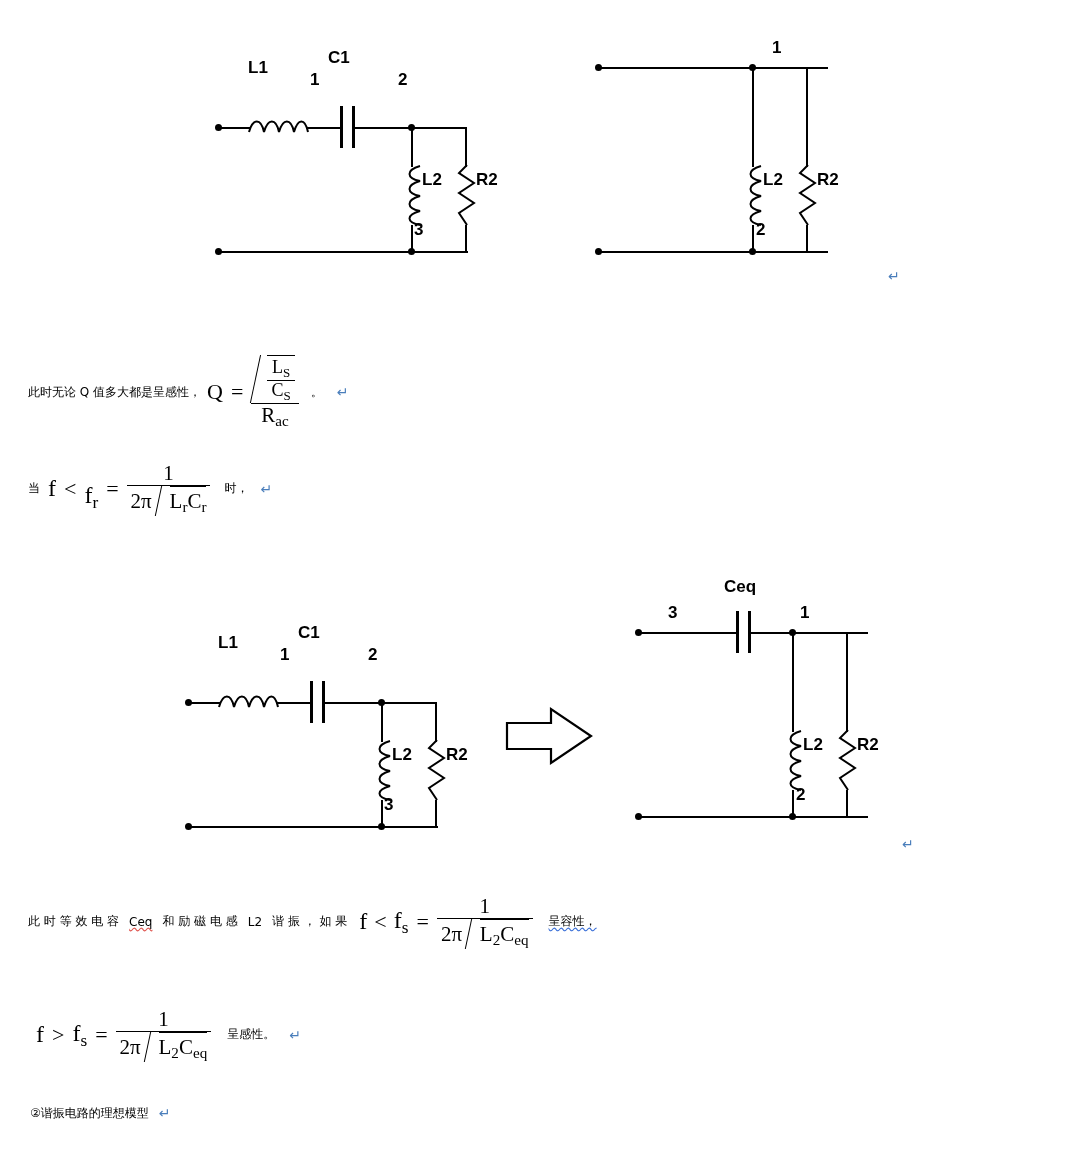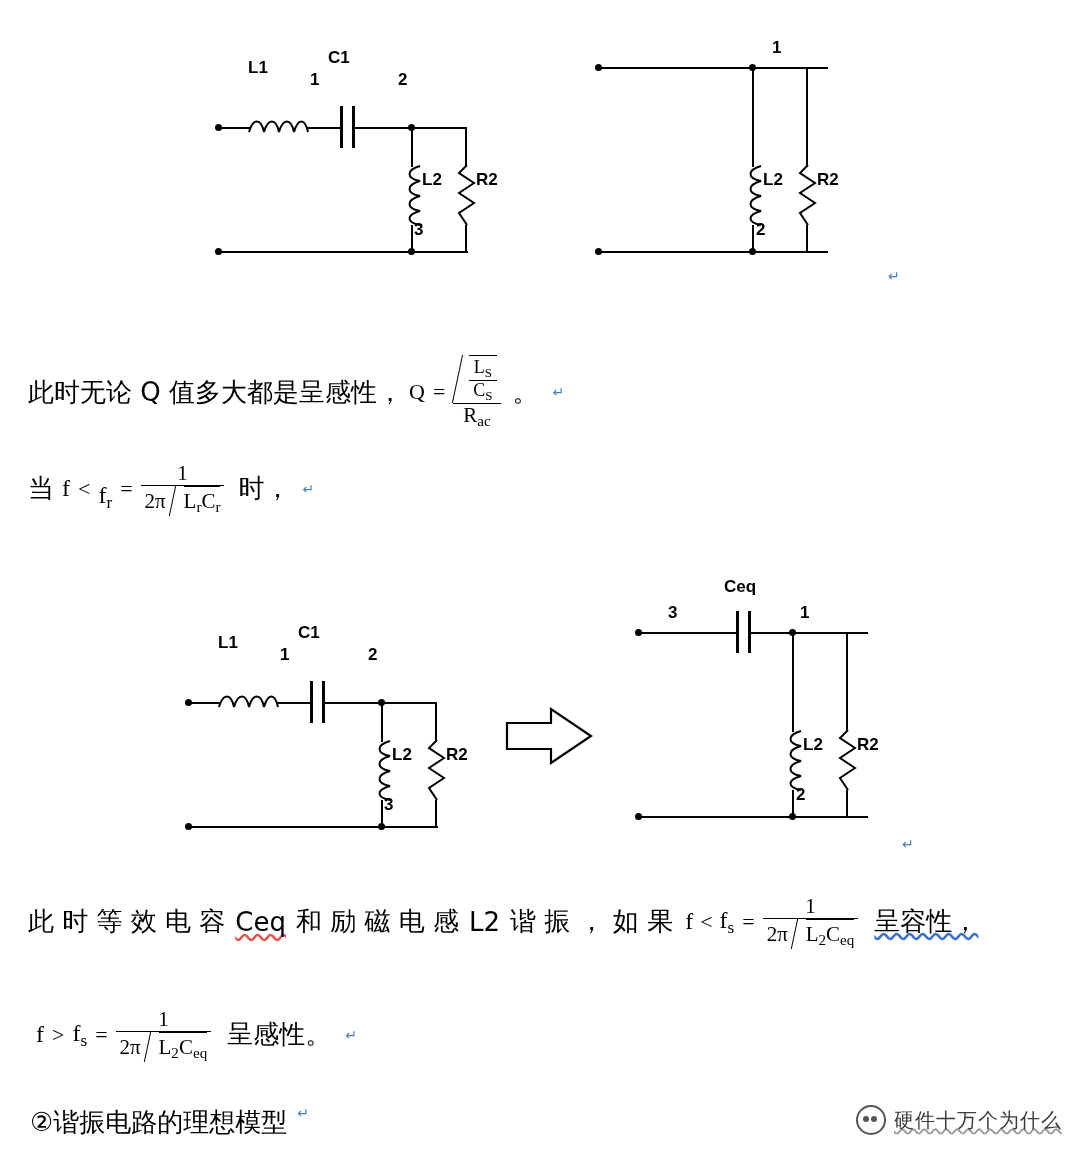--- a/index.html
+++ b/index.html
@@ -21,21 +21,21 @@
   .wire{position:absolute;background:#000;}
   .wire.h{height:2px;}
   .wire.v{width:2px;}
   .node{position:absolute;width:7px;height:7px;border-radius:50%;background:#000;}
   .lbl{position:absolute;font-family:"Liberation Sans",sans-serif;font-weight:bold;font-size:17px;color:#000;white-space:nowrap;}
   
   .capplate{position:absolute;background:#000;width:3px;}
   
 
   
-  .cn{font-family:"DejaVu Sans","Liberation Sans",sans-serif;font-size:26px;color:#000;}
+  .cn{font-family:"DejaVu Sans","Liberation Sans",sans-serif;font-size:12px;color:#000;}
   .mathi{font-family:"Liberation Serif",serif;}
   .mathr{font-family:"Liberation Serif",serif;}
 
   
   .frac{display:inline-block;vertical-align:middle;text-align:center;line-height:1.1;}
   .frac .num{display:block;padding:0 4px;}
   .frac .den{display:block;border-top:1.5px solid #000;padding:0 4px;}
 
   .sqrt{display:inline-block;position:relative;padding-left:12px;}
   .sqrt:before{
@@ -308,18 +308,14 @@
 
      <span class="cn" style="margin-left:16px;font-family:Liberation Mono, monospace;">呈感性。</span>
      <span class="pilcrow" style="margin-left:14px;">↵</span>
   </div>
 
   <div class="abs" style="left:30px;top:1105px;display:flex;align-items:flex-start;">
      <span class="cn">②谐振电路的理想模型</span>
      <span class="pilcrow" style="margin-left:10px;">↵</span>
   </div>
 
-  <div class="wm">
-     <span class="ring"></span>
-     <span class="txt">硬件十万个为什么</span>
-  </div>
 
 </div>
 
 </body></html>

